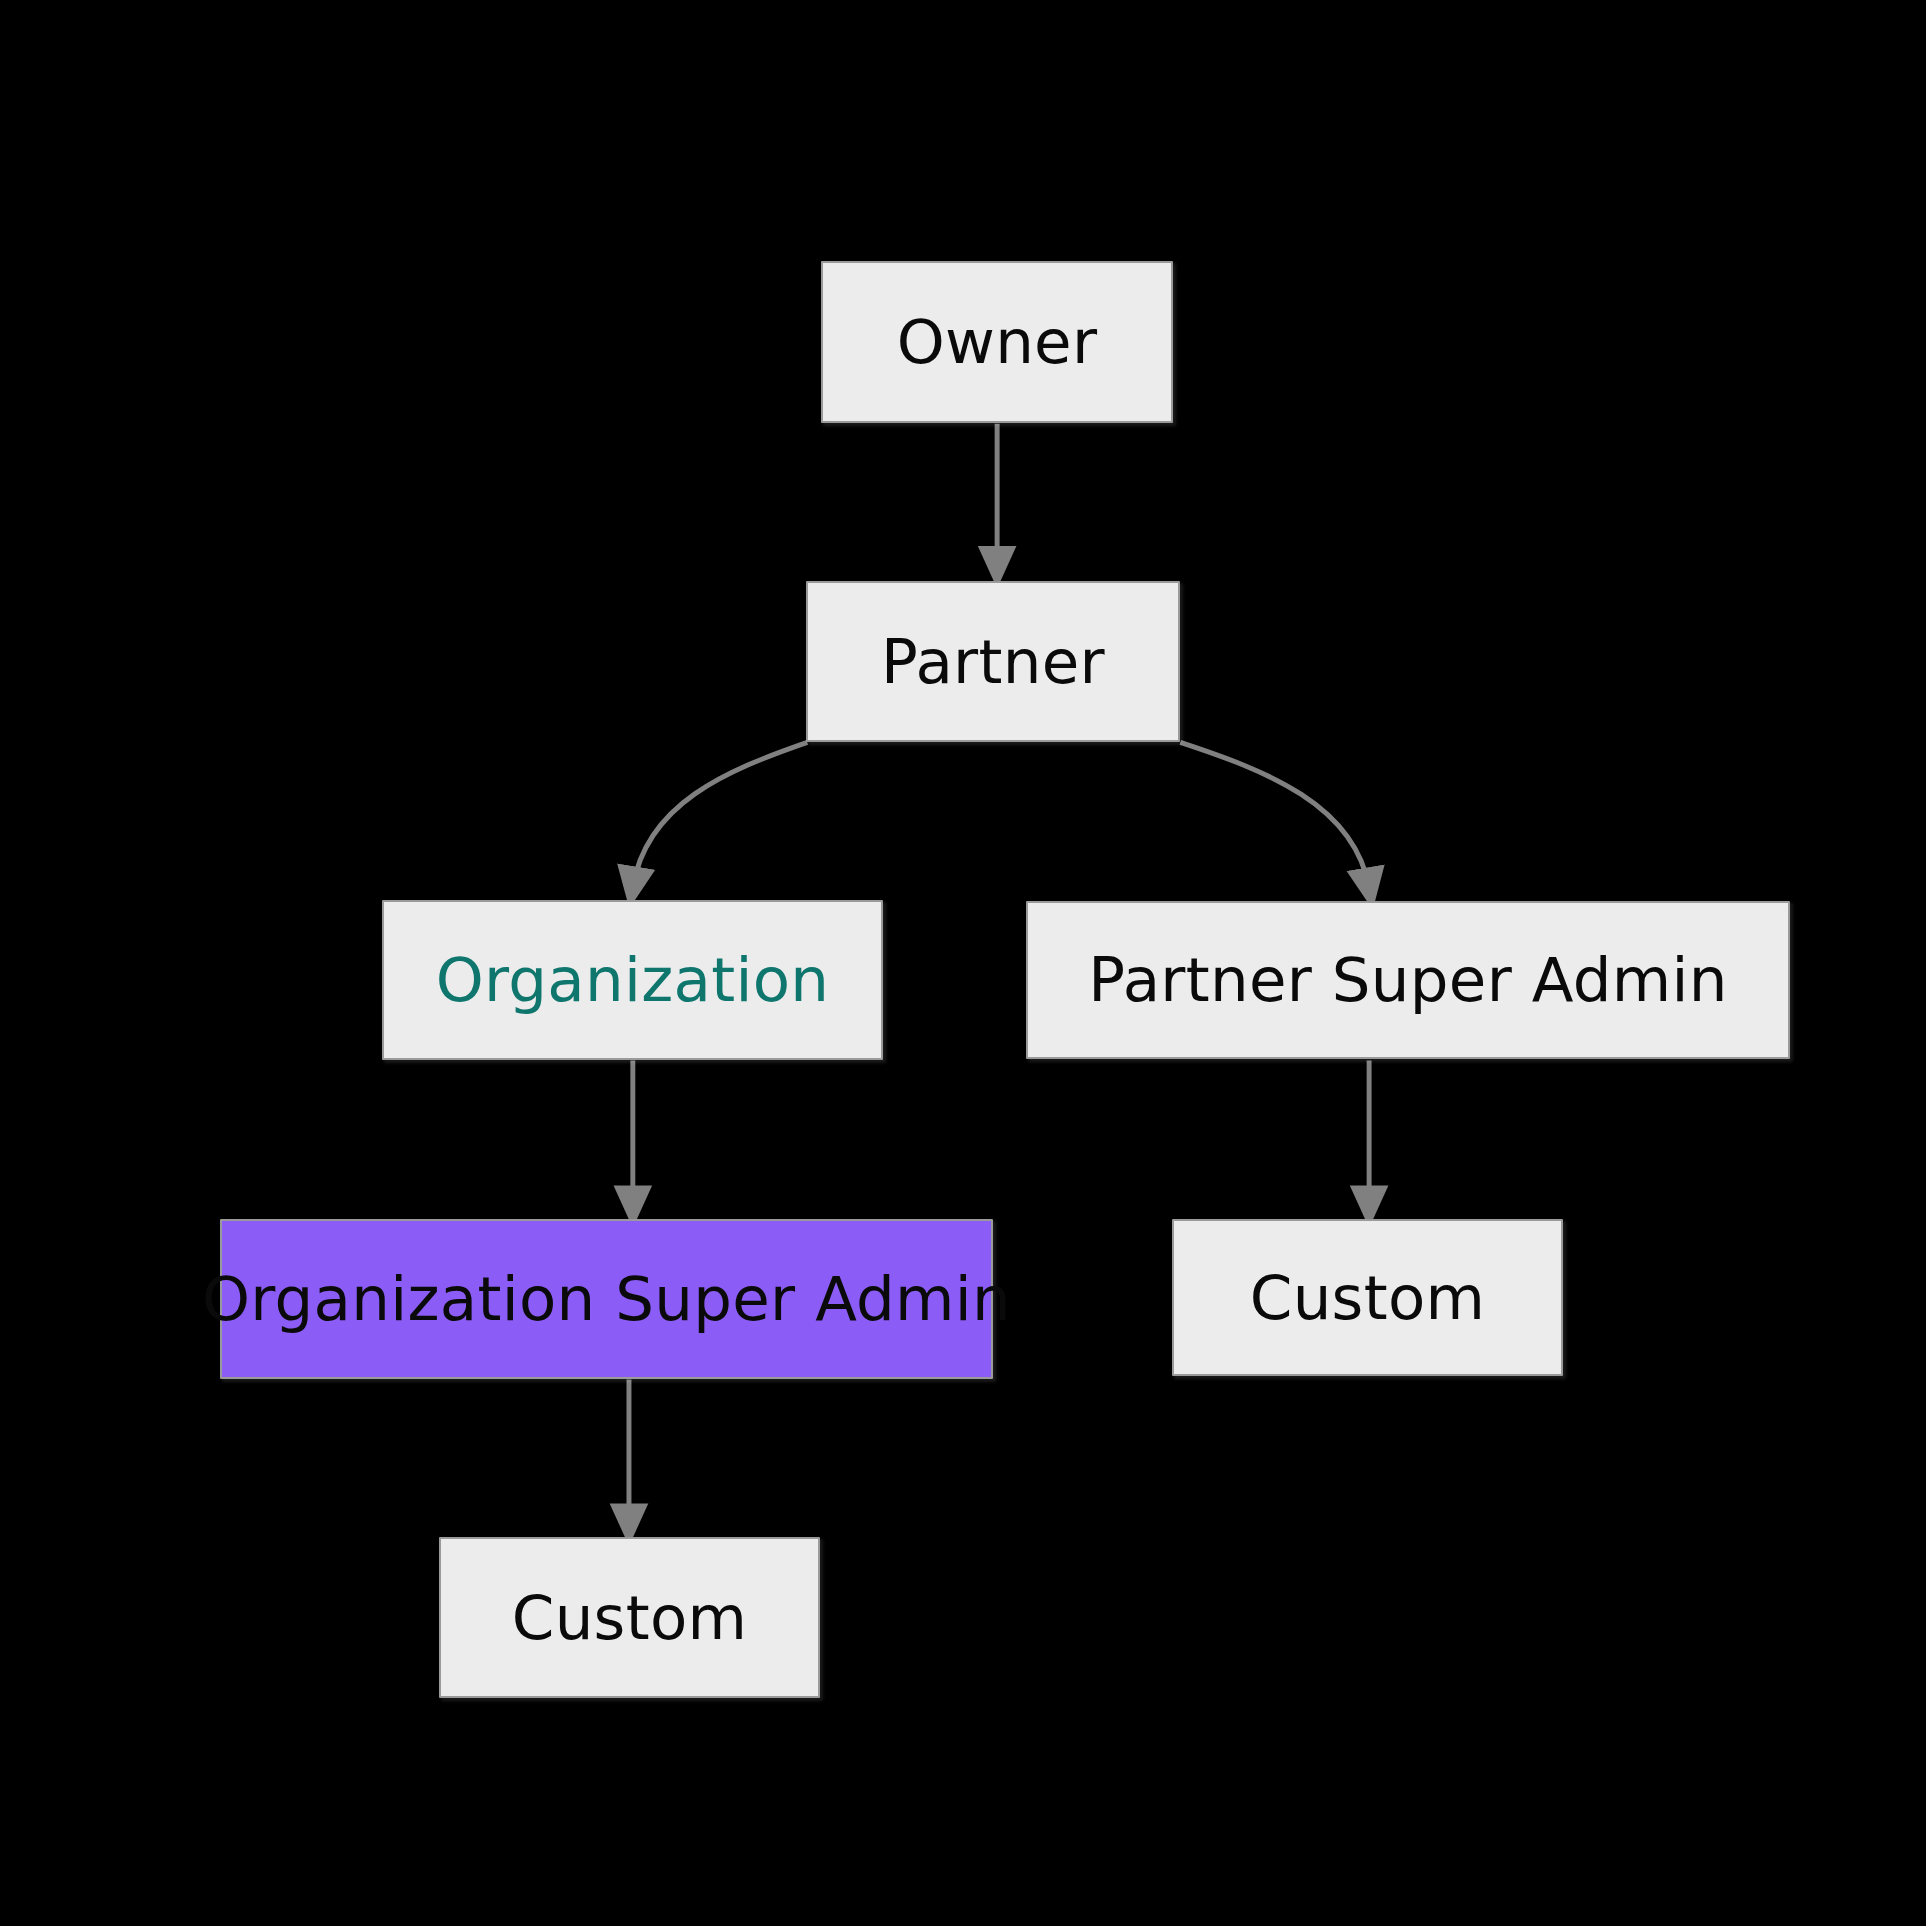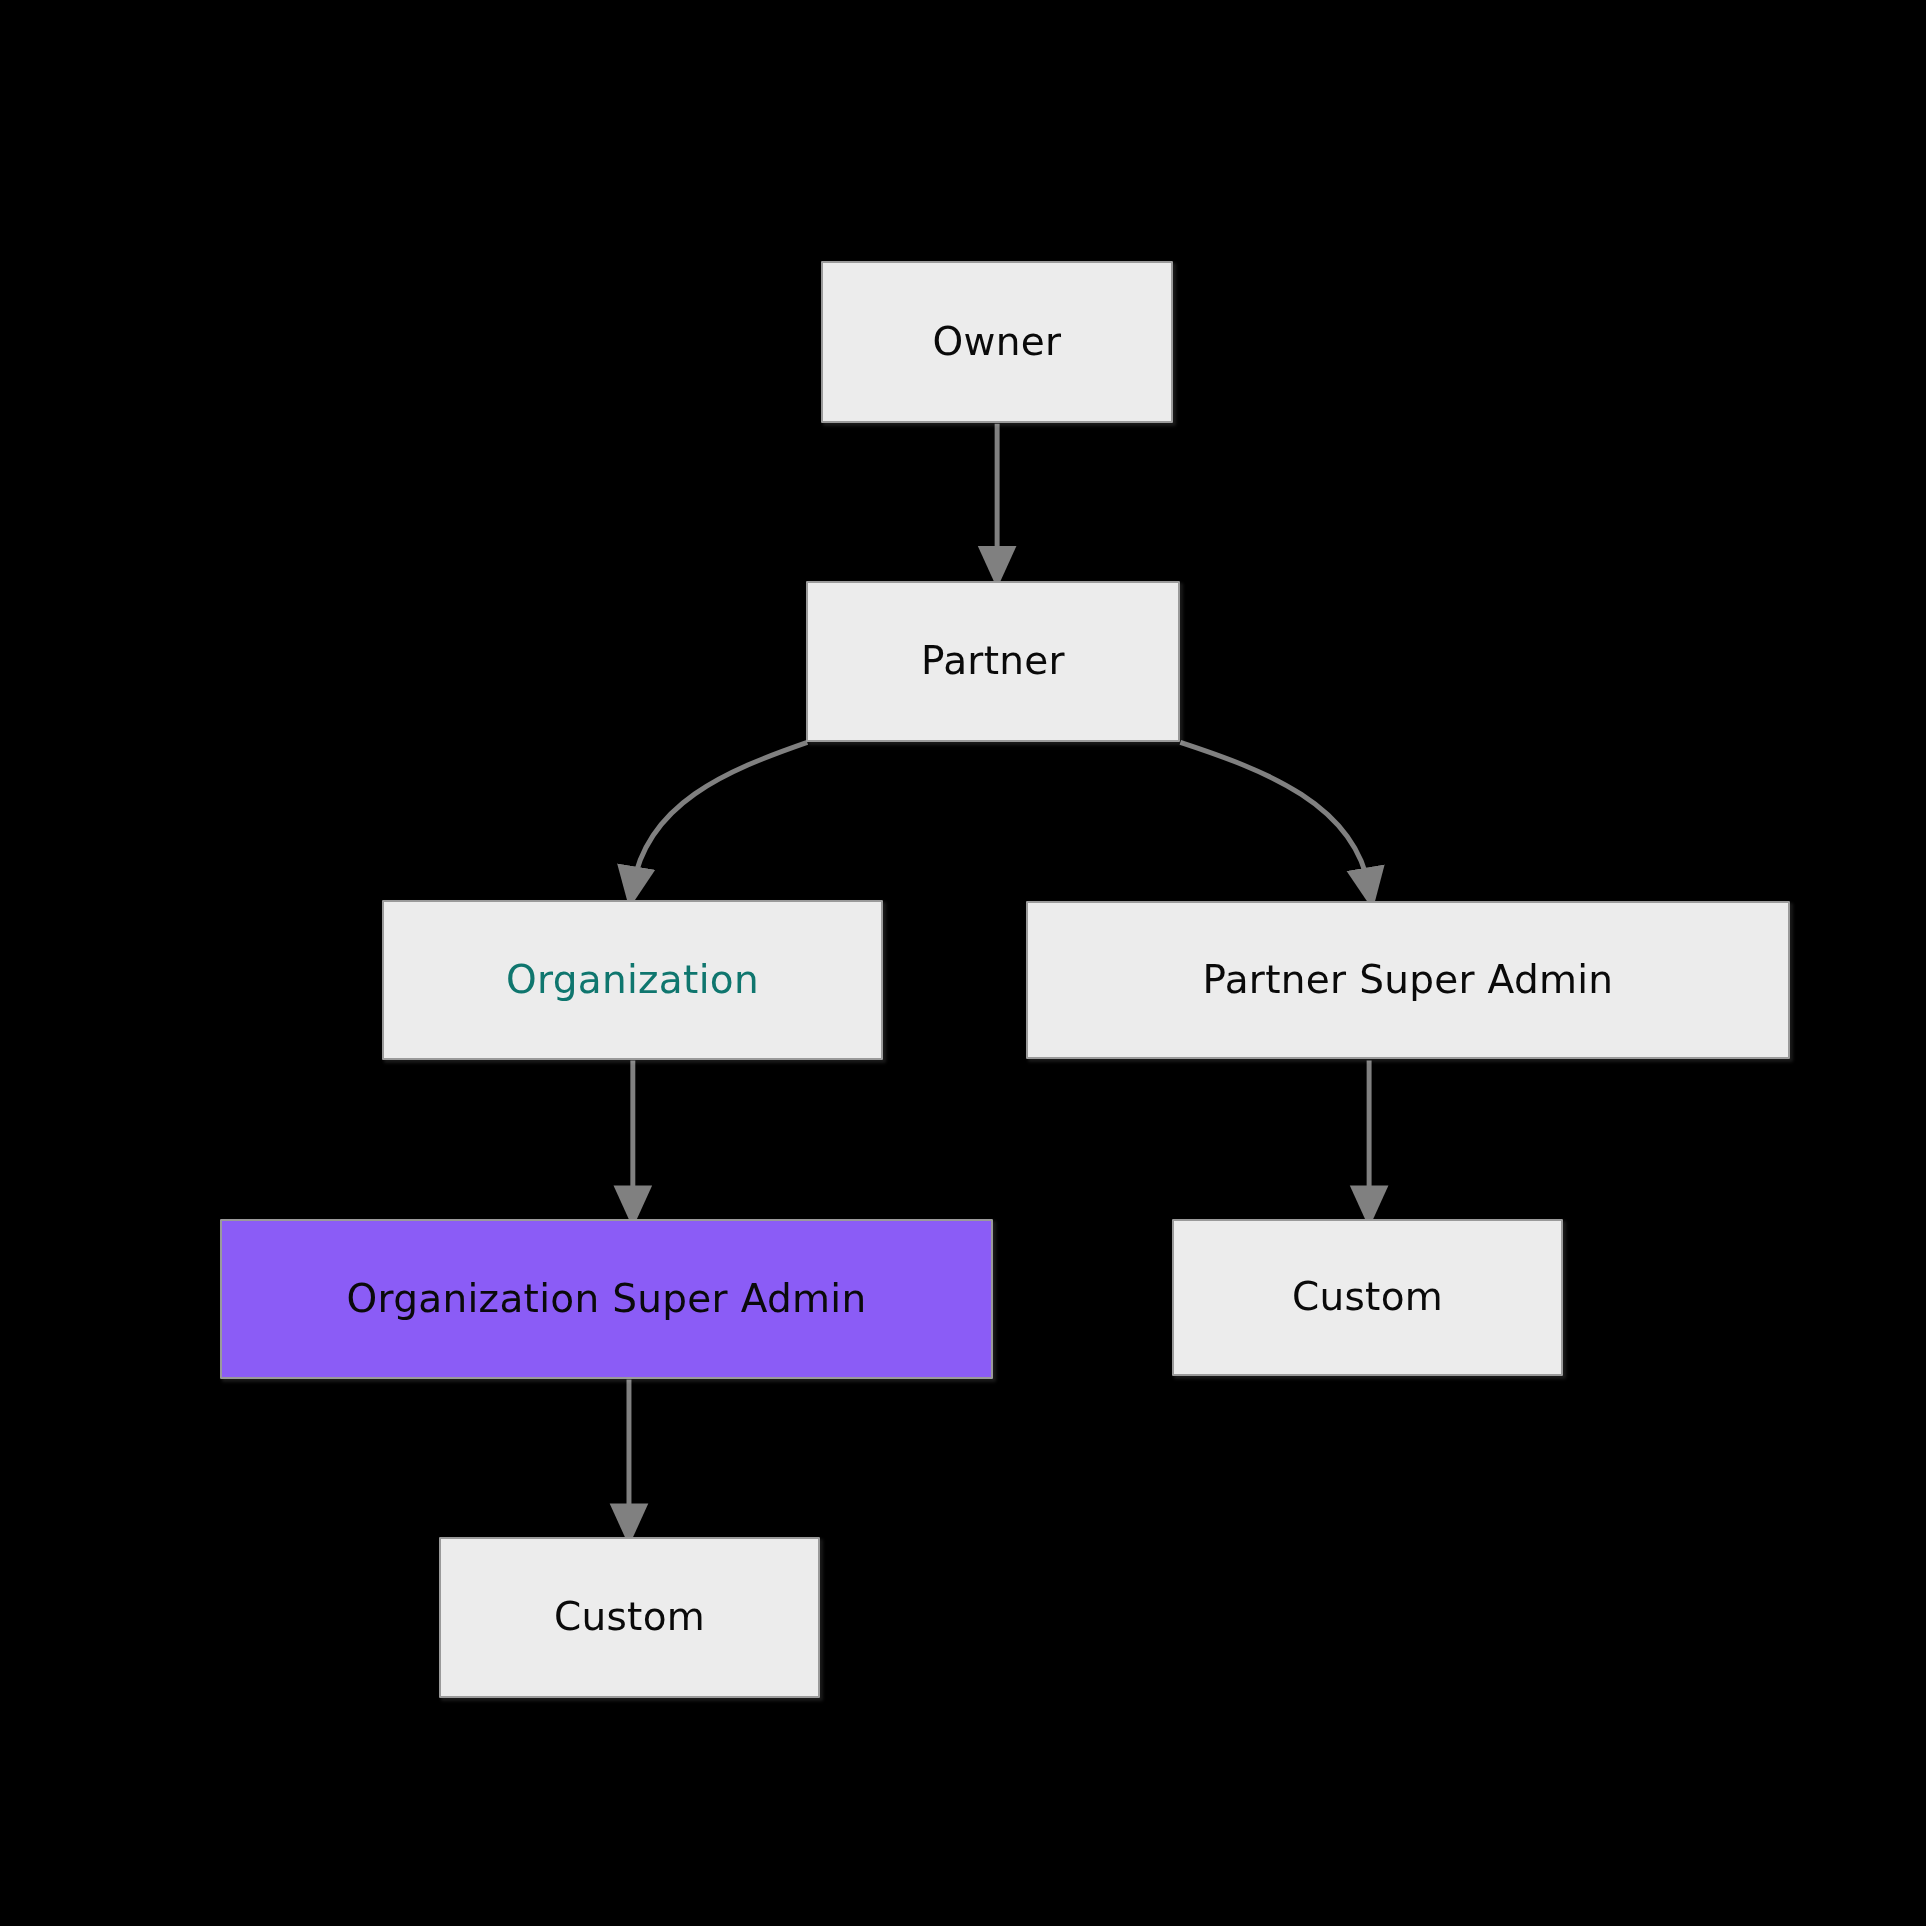--- a/index.html
+++ b/index.html
@@ -30,21 +30,21 @@
     background: #ECECEC;
     border: 2.8px solid #9A9A9A;
     border-radius: 1.1px;
     display: flex;
     align-items: center;
     justify-content: center;
     box-shadow: 2.2px 2.2px 3.3px rgba(255,255,255,0.10);
   }
   .node-label {
     color: #0A0A0A;
-    font-size: 39px;
+    font-size: 61px;
     font-weight: 400;
     letter-spacing: 0.3px;
     line-height: 1.1;
     white-space: nowrap;
   }
 </style>
 </head>
 <body>
 
 <div id="canvas" style="background: rgb(0, 0, 0);">

